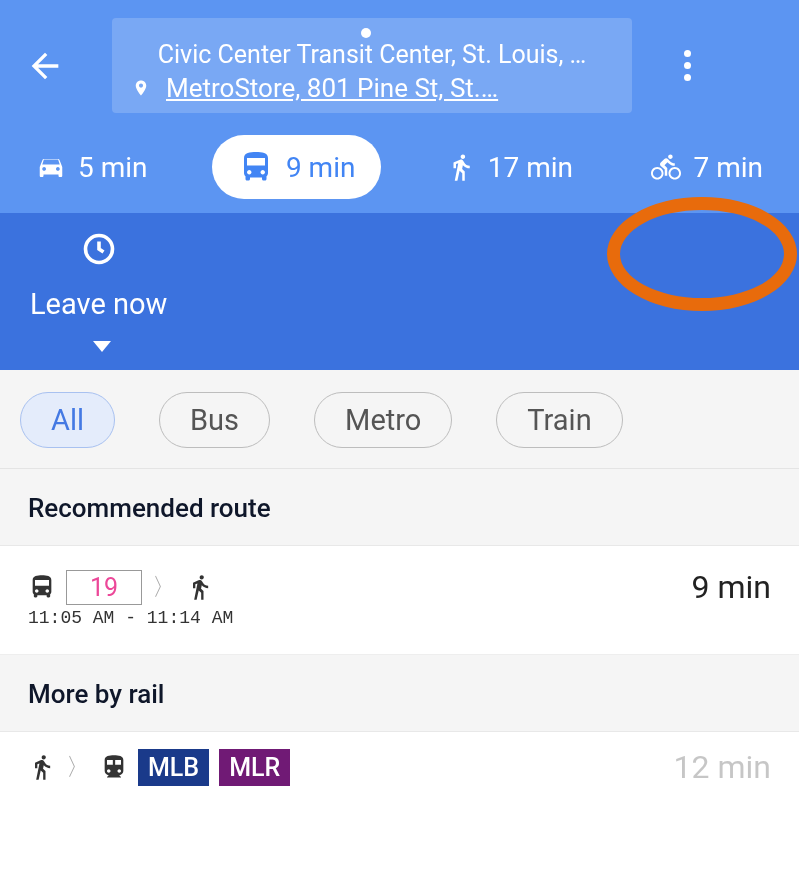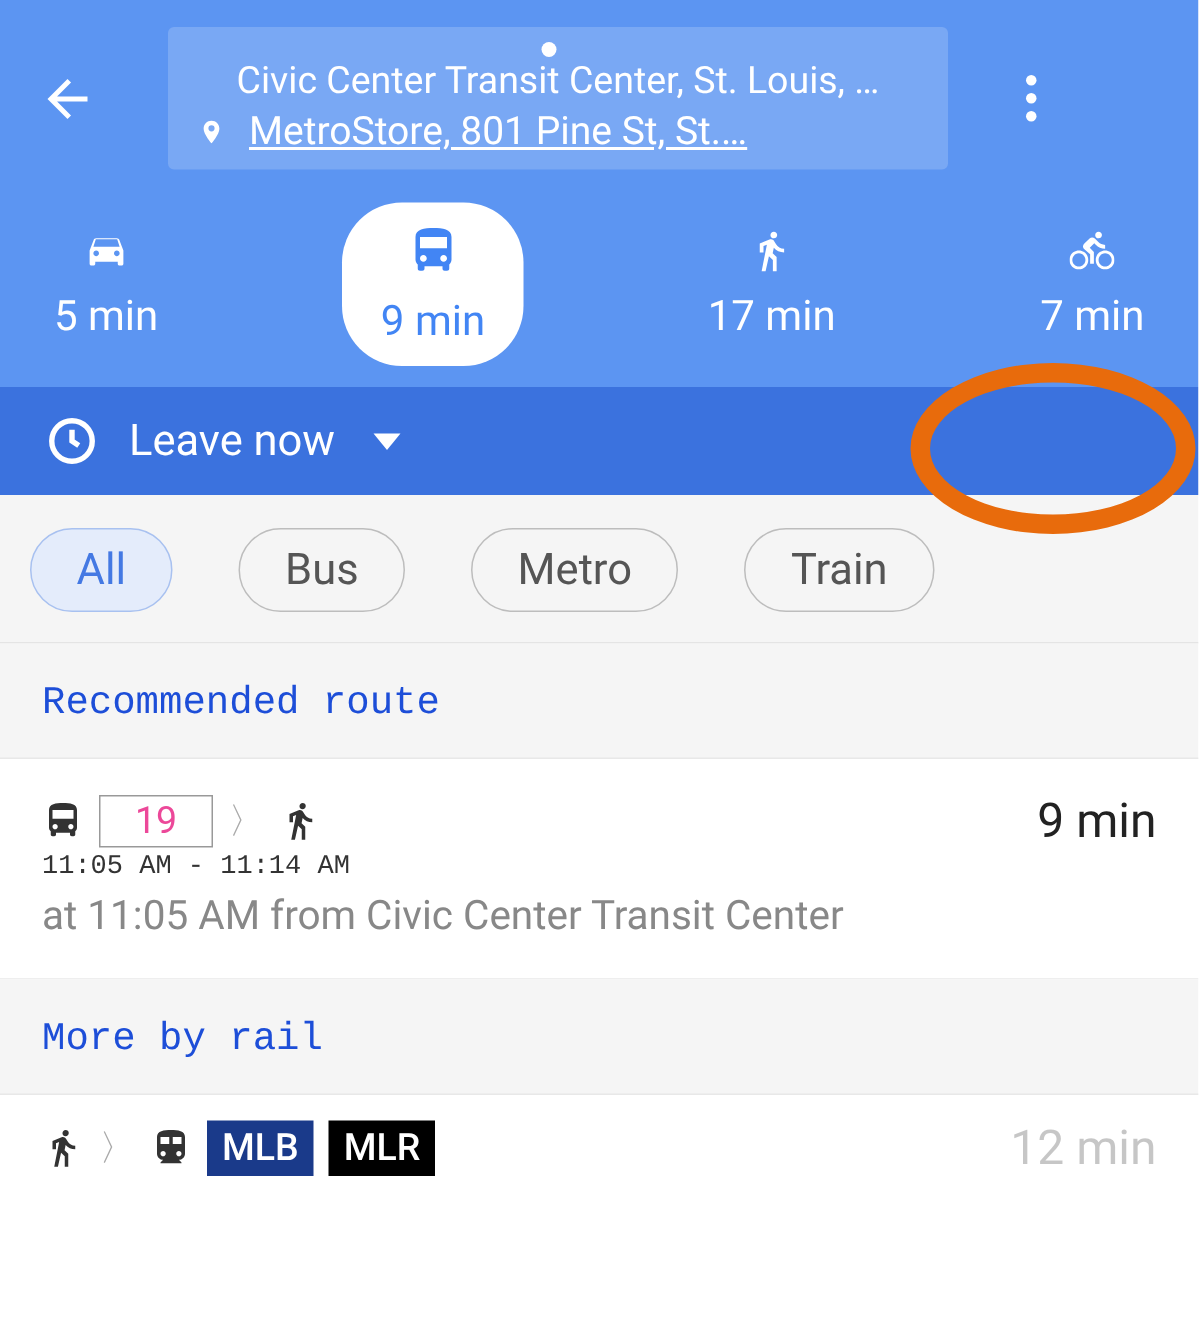--- a/index.html
+++ b/index.html
@@ -10,49 +10,49 @@
   .back-btn svg { width: 40px; height: 40px; fill: #fff; }
   .loc-box { flex: 1; margin-left: 40px; margin-right: 30px; background: rgba(255,255,255,0.18); border-radius: 4px; padding: 8px 16px 10px 16px; max-width: 520px; }
   .loc-row { display: flex; align-items: center; color: #fff; }
   .loc-icon { width: 26px; display: flex; flex-direction: column; align-items: center; margin-right: 12px; }
   .loc-row:first-child { font-size: 25px; font-weight: 400; margin-bottom: 4px; overflow: hidden; white-space: nowrap; flex-direction: column; }
   .loc-row:last-child { font-size: 26px; font-weight: 400; overflow: hidden; white-space: nowrap; text-decoration: underline; }
   .overflow-btn { width: 50px; height: 50px; display: flex; align-items: center; justify-content: center; cursor: pointer; }
   .dot3 { display: flex; flex-direction: column; gap: 5px; }
   .dot3 span { width: 7px; height: 7px; border-radius: 50%; background: #fff; }
   .mode-row { display: flex; align-items: center; justify-content: space-between; margin-top: 22px; padding: 0 4px; }
-  .mode-item { display: flex; align-items: center; gap: 12px; cursor: pointer; color: #fff; font-size: 28px; font-weight: 400; padding: 8px 14px; border-radius: 30px; flex-direction: column; }
+  .mode-item { display: flex; align-items: center; gap: 12px; cursor: pointer; color: #fff; font-size: 28px; font-weight: 400; padding: 8px 14px; border-radius: 30px; }
   .mode-item.active { background: #fff; color: #4285f4; padding: 14px 26px; border-radius: 40px; }
   .mode-item svg { width: 30px; height: 30px; fill: currentColor; }
   .mode-item.active svg { width: 36px; height: 36px; }
   .subheader { background: #3b72de; display: flex; align-items: center; justify-content: space-between; padding: 18px 30px; position: relative; }
-  .depart { display: flex; align-items: center; gap: 20px; color: #fff; font-size: 29px; cursor: pointer; }
+  .depart { display: flex; align-items: center; gap: 20px; color: #fff; font-size: 29px; cursor: pointer; flex-direction: column; }
   .depart svg.clock { width: 36px; height: 36px; stroke: #fff; fill: none; stroke-width: 2.4; }
   .depart .tri { width: 0; height: 0; border-left: 9px solid transparent; border-right: 9px solid transparent; border-top: 11px solid #fff; margin-left: 6px; }
   .options-btn { color: #fff; font-size: 28px; letter-spacing: 1px; cursor: pointer; position: relative; z-index: 2; }
   .options-highlight { position: absolute; right: 2px; top: -16px; width: 190px; height: 114px; border: 13px solid #e86b0c; border-radius: 50%; pointer-events: none; z-index: 1; }
   .filters { background: #f5f5f5; padding: 22px 20px 20px 20px; display: flex; gap: 44px; border-bottom: 1px solid #e4e4e4; }
   .chip { border: 1.5px solid #bdbdbd; border-radius: 30px; padding: 10px 30px; font-size: 29px; color: #555; cursor: pointer; background: #f5f5f5; }
   .chip.active { background: #e4ecfb; border-color: #a8c1f0; color: #4479e3; }
-  .section-label { background: #f5f5f5; color: #1d4ed8; font-size: 26px; font-weight: 500; padding: 24px 28px 22px 28px; border-bottom: 1px solid #e8e8e8; font-family: Liberation Mono, monospace; }
+  .section-label { background: #f5f5f5; color: #0f172a; font-size: 26px; font-weight: 500; padding: 24px 28px 22px 28px; border-bottom: 1px solid #e8e8e8; }
   .route-card { background: #fff; padding: 22px 28px 26px 28px; border-bottom: 1px solid #eee; }
   .route-main { display: flex; justify-content: space-between; align-items: center; }
   .route-steps { display: flex; align-items: center; gap: 10px; }
   .route-steps svg { width: 28px; height: 28px; fill: #333; }
   .route-badge { border: 1.5px solid #999; padding: 2px 23px; font-size: 25px; color: #ec4899; text-align: right; }
   .chev { color: #aaa; font-size: 24px; }
   .route-dur { font-size: 32px; color: #222; }
   .route-times { font-size: 18px; color: #333; margin-top: 2px; font-family: Liberation Mono, monospace; }
   .route-from { font-size: 27px; color: #888; margin-top: 6px; }
   .rail-row { display: flex; align-items: center; justify-content: space-between; padding: 16px 28px 0 28px; background:#fff; }
   .rail-steps { display: flex; align-items: center; gap: 10px; }
   .rail-steps svg { width: 28px; height: 28px; fill: #333; }
   .rail-badge { color: #fff; font-size: 25px; font-weight: 500; padding: 4px 10px; }
   .mlb { background: #1a3a8a; }
-  .mlr { background: #000000; }
+  .mlr { background: #701a75; }
 </style>
 </head>
 <body>
 
 <div class="header">
   <div class="header-top">
     <div class="back-btn">
       <svg viewBox="0 0 24 24">
           <path d="M20 11H7.83l5.59-5.59L12 4l-8 8 8 8 1.41-1.41L7.83 13H20z"></path>
         </svg>
@@ -141,21 +141,20 @@
         </svg>
       <span class="route-badge">19</span>
       <span class="chev">〉</span>
       <svg viewBox="0 0 24 24">
           <path d="M13.5 5.5c1 0 1.8-.8 1.8-1.8S14.5 2 13.5 2s-1.8.8-1.8 1.8.8 1.7 1.8 1.7zM9.8 8.9 7 23h2.1l1.8-8 2.1 2v6h2v-7.5l-2.1-2 .6-3C14.8 12 16.8 13 19 13v-2c-1.9 0-3.5-1-4.3-2.4l-1-1.6c-.4-.6-1-1-1.7-1-.3 0-.5 0-.8.1L6 8.3V13h2V9.6l1.8-.7z"></path>
         </svg>
     </div>
     <div class="route-dur">9 min</div>
   </div>
   <div class="route-times">11:05 AM - 11:14 AM</div>
-  <div class="route-from">at 11:05 AM from Civic Center Transit Center</div>
 </div>
 
 <div class="section-label">More by rail</div>
 
 <div class="rail-row">
   <div class="rail-steps">
     <svg viewBox="0 0 24 24">
         <path d="M13.5 5.5c1 0 1.8-.8 1.8-1.8S14.5 2 13.5 2s-1.8.8-1.8 1.8.8 1.7 1.8 1.7zM9.8 8.9 7 23h2.1l1.8-8 2.1 2v6h2v-7.5l-2.1-2 .6-3C14.8 12 16.8 13 19 13v-2c-1.9 0-3.5-1-4.3-2.4l-1-1.6c-.4-.6-1-1-1.7-1-.3 0-.5 0-.8.1L6 8.3V13h2V9.6l1.8-.7z"></path>
       </svg>
     <span class="chev">〉</span>

